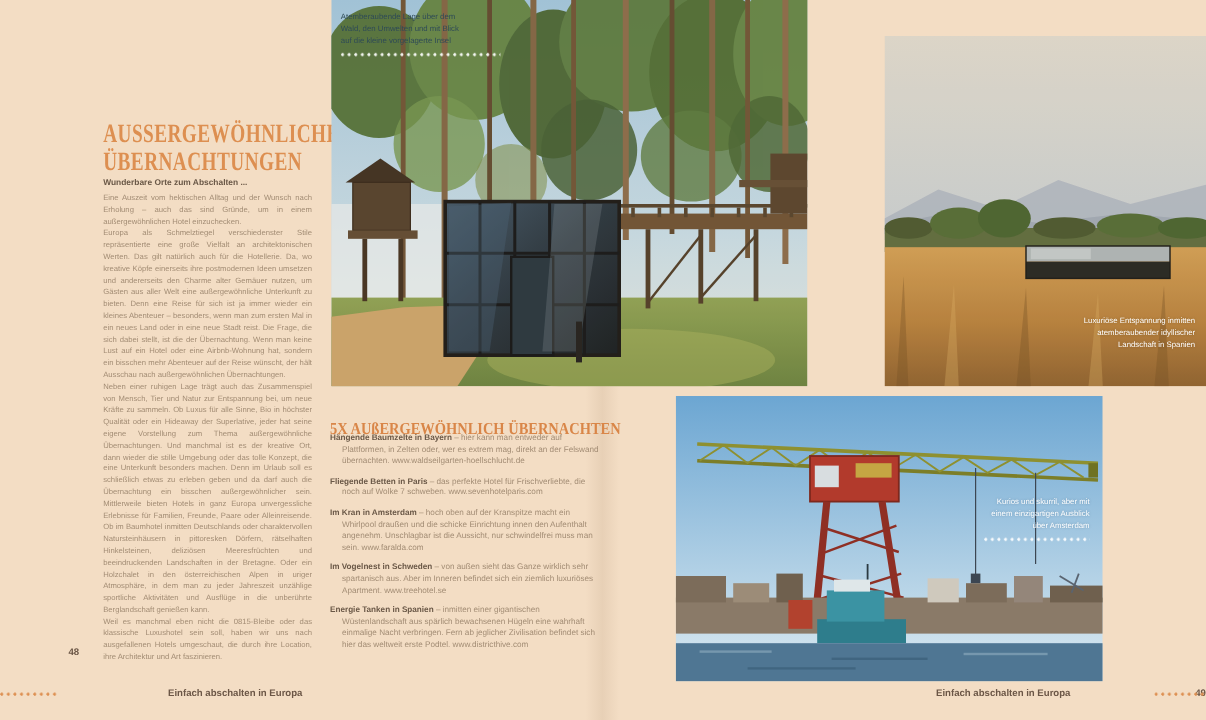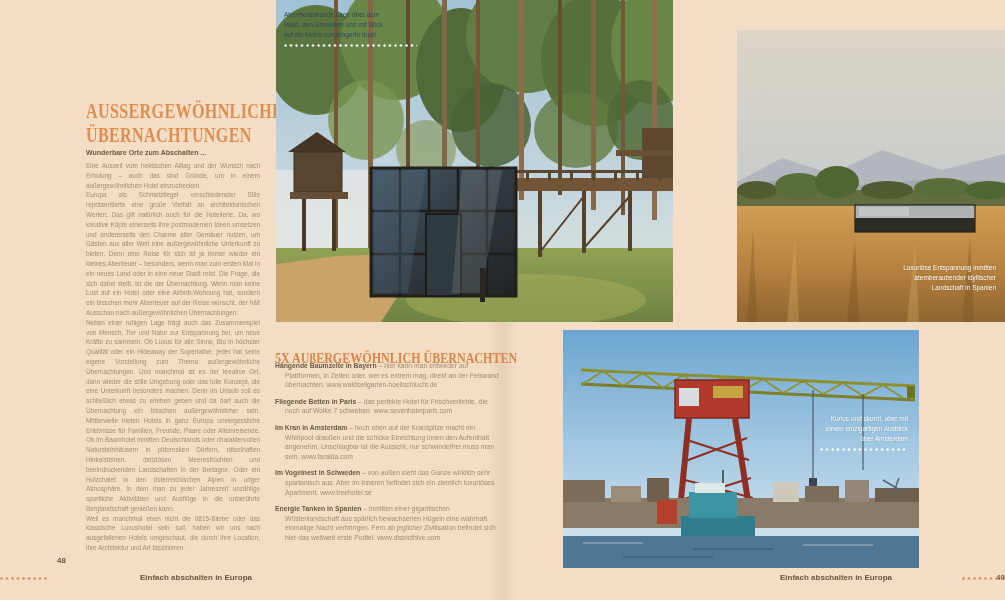--- a/index.html
+++ b/index.html
@@ -53,21 +53,21 @@
 
   .dotline{height:3px;background-repeat:repeat-x;background-size:5.5px 3px;}
   .dots-white{background-image:radial-gradient(circle at 1.5px 1.5px,rgba(255,255,255,.92) 1.1px,transparent 1.4px);}
   .dots-orange{background-image:radial-gradient(circle at 1.5px 1.5px,#dd8f51 1.1px,transparent 1.4px);}
   .cap-treehotel .dotline{width:133px;margin-top:4px;}
   .cap-amsterdam .dotline{width:88px;margin-top:4px;margin-left:auto;}
 
   
   .footer-txt{font-size:8px;font-weight:700;color:#6b5646;}
   .fl-dots{left:0;top:577px;width:48px;}
-  .fl-num{left:57px;top:556px;}
+  .fl-num{left:57px;top:539px;}
   .fl-title{left:140px;top:573px;}
   .fr-title{left:780px;top:573px;}
   .fr-num{left:964px;top:573px;margin-left:32px;}
   .fr-dots{left:962px;top:577px;width:43px;}
 </style>
 </head>
 <body>
 
 <div class="abs gutter"></div>
 

